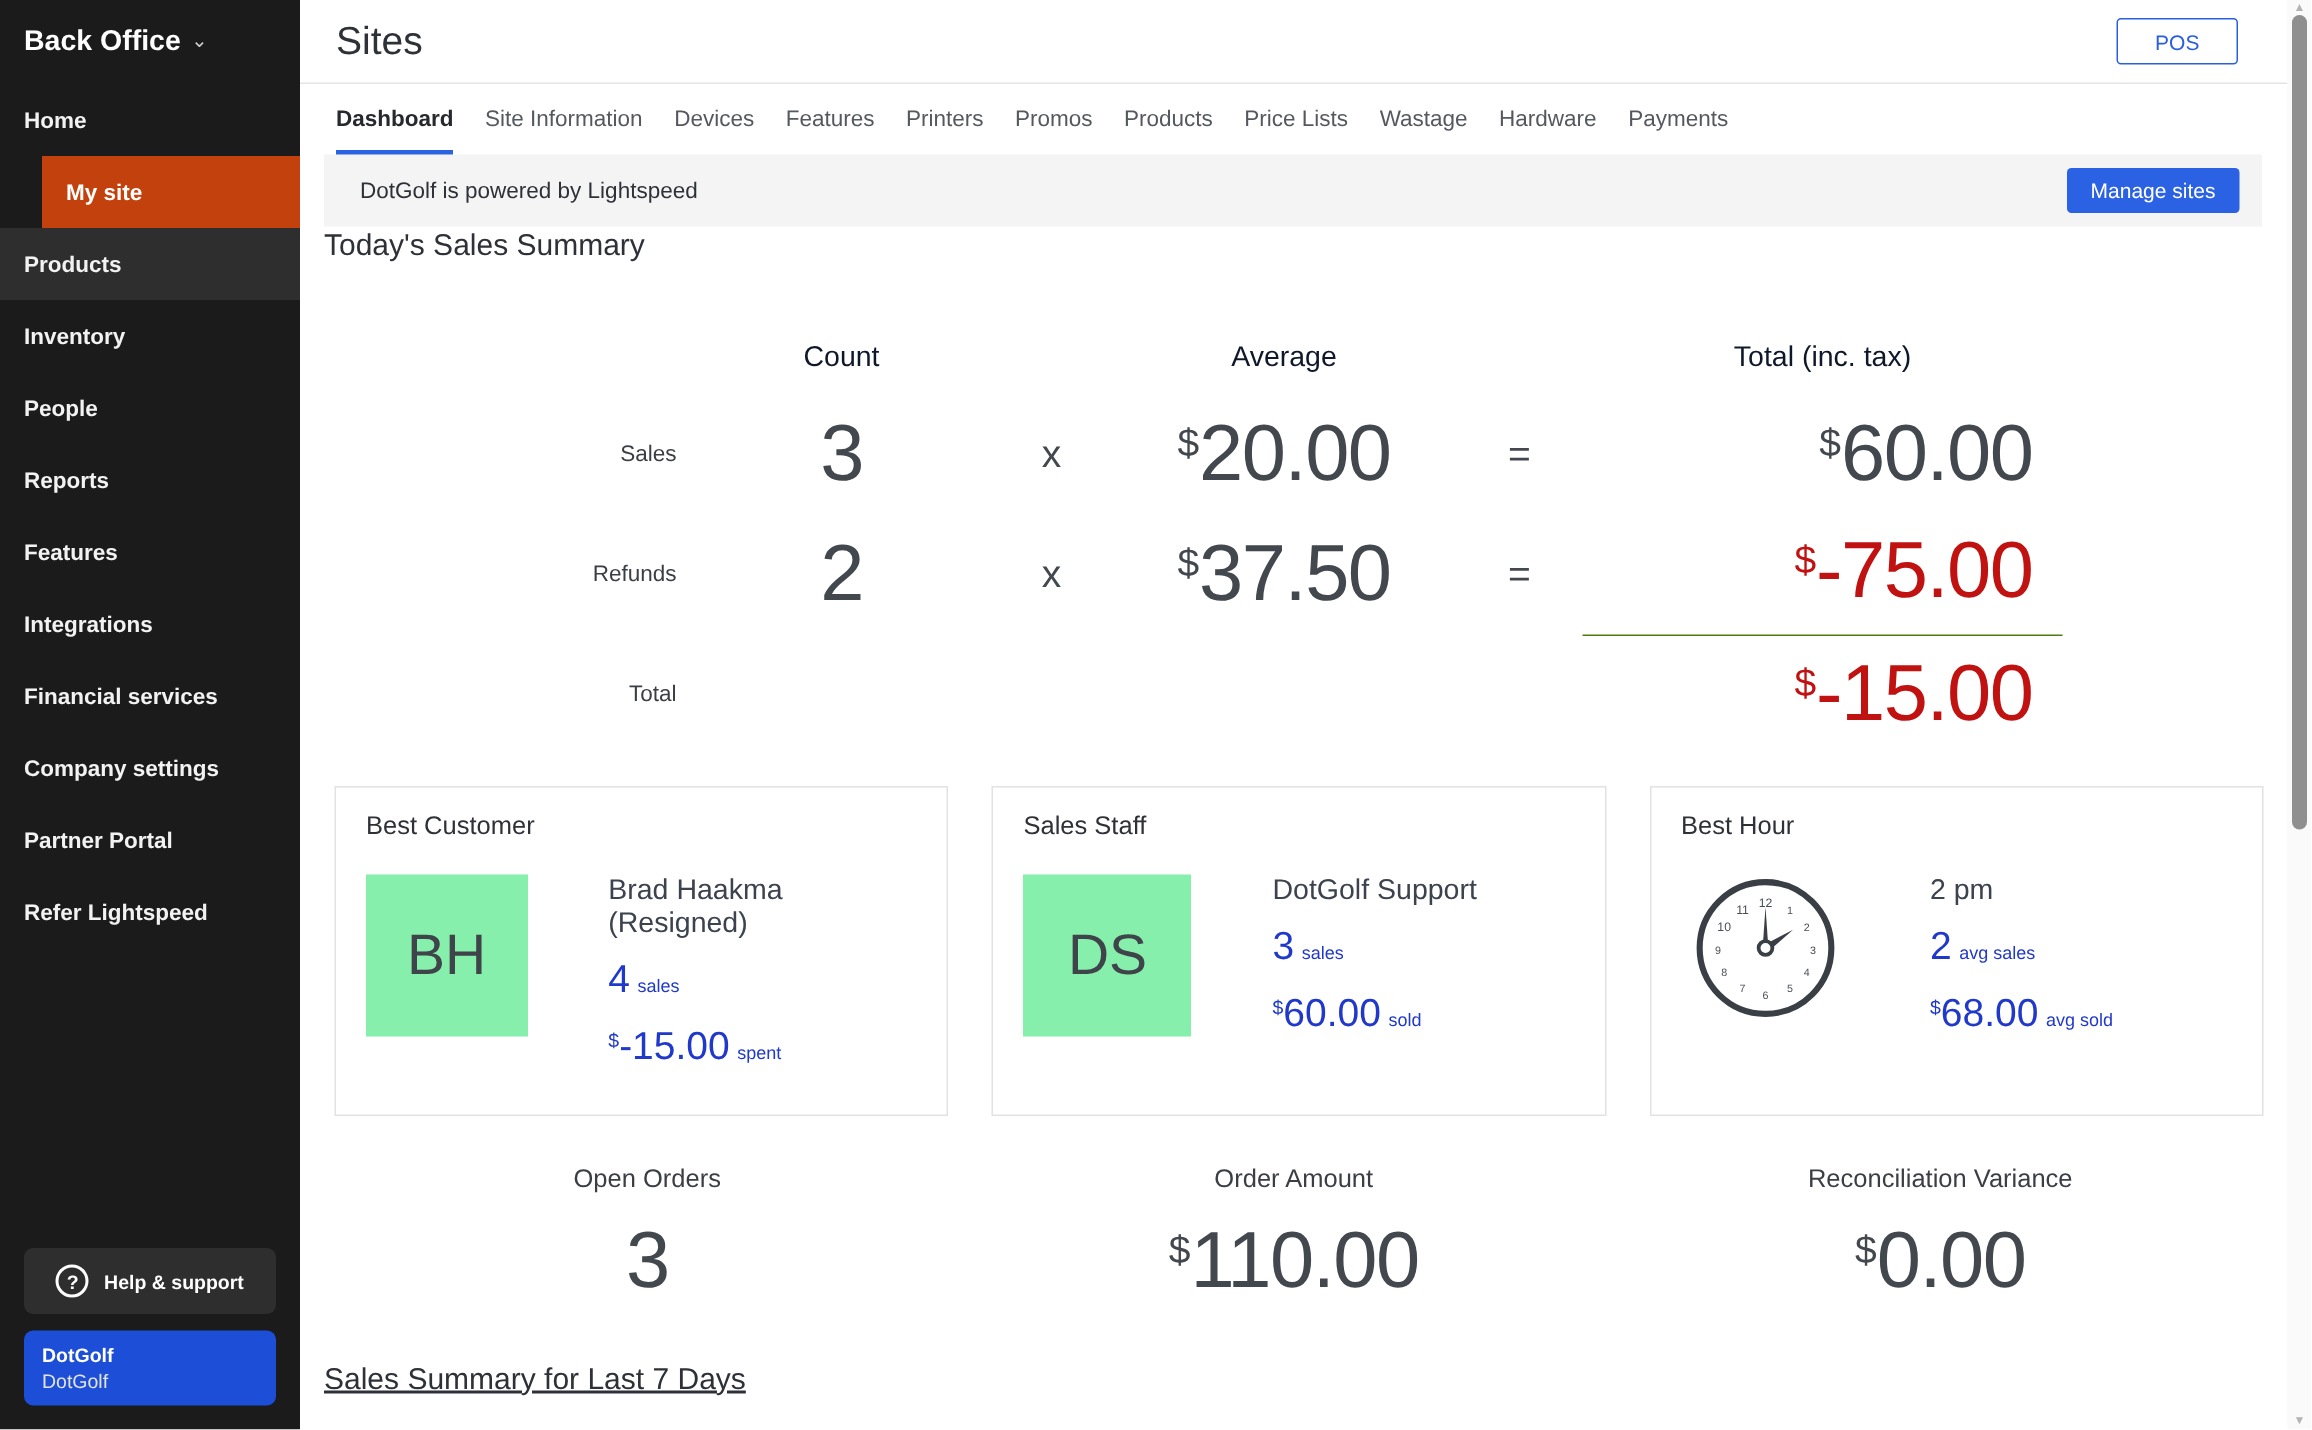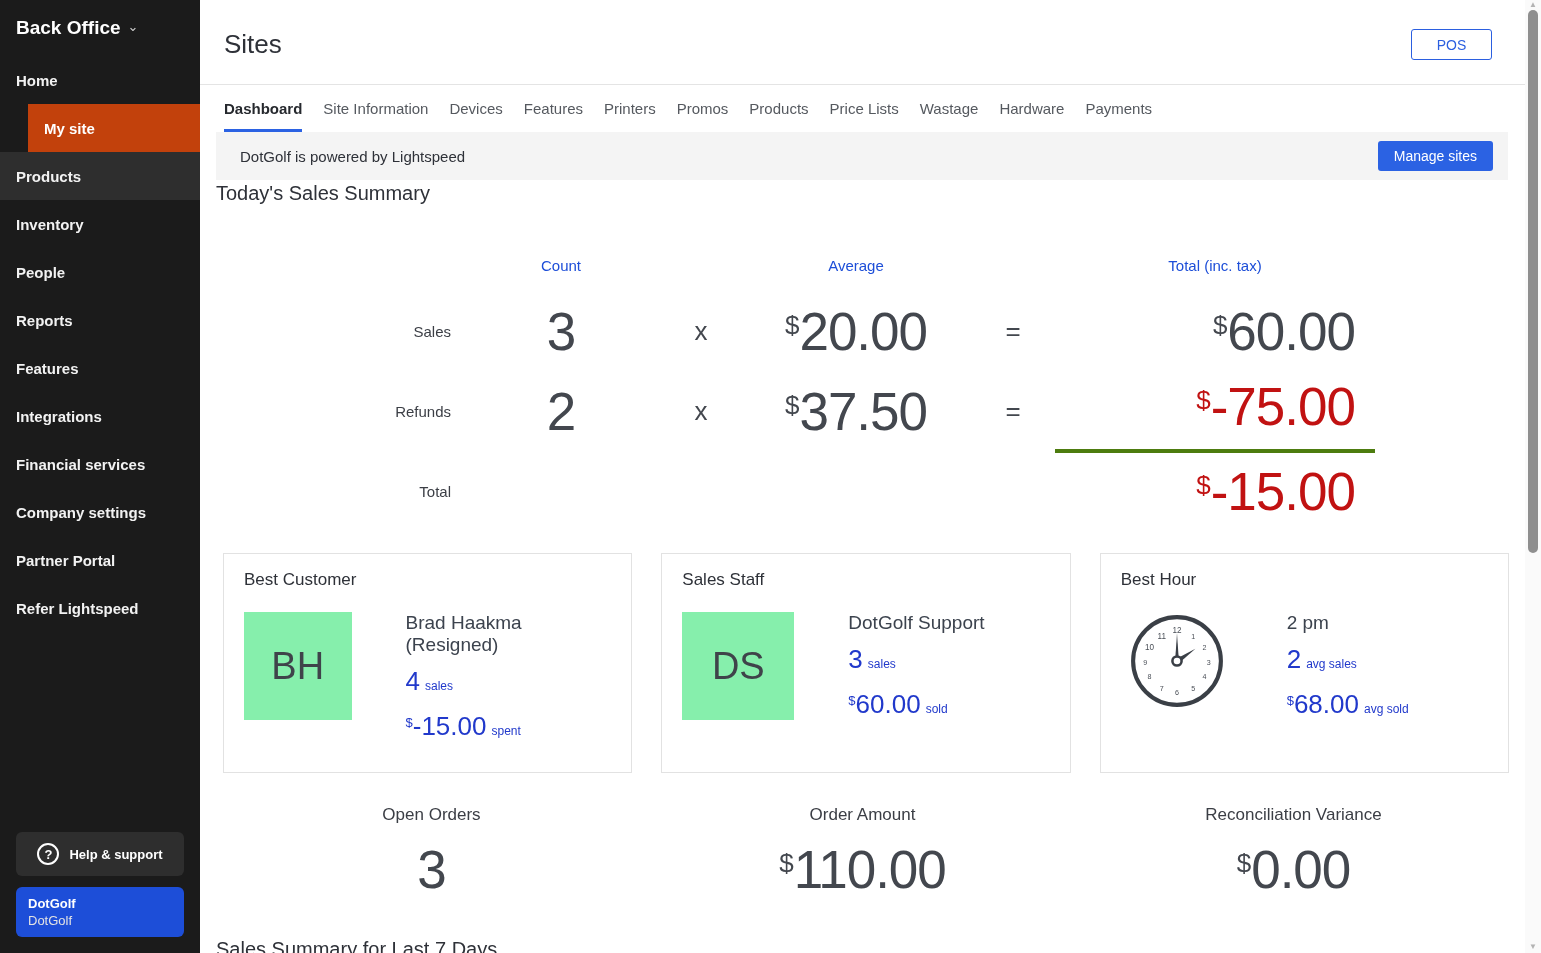--- a/index.html
+++ b/index.html
@@ -25,21 +25,21 @@
     color:#fff; cursor:pointer; margin-bottom:11px; }
   .help-icon { width:22px; height:22px; border-radius:50%; border:2px solid #fff;
     display:flex; align-items:center; justify-content:center; font-size:13px; font-weight:700; }
   .account-box { background:#1d4ed8; border-radius:6px; padding:8px 12px; cursor:pointer; }
   .account-box .acc-name { font-size:13px; font-weight:700; color:#fff; line-height:17px; }
   .account-box .acc-sub { font-size:13px; color:#e3e3e3; line-height:17px; }
 
   
   .main { flex:1; height:100%; background:#fff; position:relative; overflow:hidden; padding-right:16px; }
   .page-header { height:56px; border-bottom:1px solid #e4e4e4; display:flex;
-    justify-content:space-between; padding:0 33px 0 24px;margin-top:29px; }
+    align-items:center; justify-content:space-between; padding:0 33px 0 24px; }
   .page-title { font-size:26px; font-weight:400; color:#2e3138; }
   .pos-btn { min-width:81px; height:31px; border:1px solid #2b5fe0; border-radius:3px;
     background:#fff; color:#2b5fe0; font-size:14px; font-family:inherit; cursor:pointer; padding:0 22px; }
 
   .tabs { display:flex; gap:21px; padding:0 24px; height:47px; align-items:center; }
   .tab { font-size:15px; color:#55595f; cursor:pointer; height:100%; display:flex;
     align-items:center; border-bottom:3px solid transparent; padding-top:3px; }
   .tab.active { color:#26292e; font-weight:700; border-bottom-color:#2b62e3; }
 
   .banner { margin:0 17px 0 16px; height:48px; background:#f4f4f4; display:flex;
@@ -47,29 +47,29 @@
   .banner-text { font-size:15px; color:#2e3138; }
   .manage-btn { height:30px; background:#2b62e3; border:none; border-radius:3px;
     color:#fff; font-size:14px; font-family:inherit; padding:0 16px; cursor:pointer; }
 
   .section-heading { font-size:20px; font-weight:400; color:#2e3138; margin:2px 16px 0 16px; }
 
   
   .sum-grid { display:grid; margin:52px 16px 0 16px;
     grid-template-columns:245px 200px 80px 230px 84px 320px 1fr;
     grid-template-rows:36px 76px 84px 76px; align-items:center; }
-  .sg-h { font-size:15px; color:#1d4ed8; text-align:center; align-self:start; }
+  .sg-h { font-size:19px; color:#0f172a; text-align:center; align-self:start; }
   .sg-label { font-size:15px; color:#3b3e45; justify-self:end; padding-right:10px; }
   .big { font-size:53px; color:#43474e; letter-spacing:-1px; white-space:nowrap; }
   .big .cur { display:inline-block; font-size:26px; transform:translateY(-16px); letter-spacing:0; }
   .op { font-size:26px; color:#43474e; text-align:center; }
   .cell-c { text-align:center; }
   .cell-r { width:100%; text-align:right; padding-right:20px; }
   .neg, .neg .cur { color:#c11212; }
-  .rule-under { border-bottom:4px solid #4d7c0f; padding-bottom:12px; align-self:end; }
+  .rule-under { border-bottom:1px solid #4d7c0f; padding-bottom:12px; align-self:end; }
   .c1{grid-column:1} .c2{grid-column:2} .c3{grid-column:3} .c4{grid-column:4}
   .c5{grid-column:5} .c6{grid-column:6}
   .r1{grid-row:1} .r2{grid-row:2} .r3{grid-row:3} .r4{grid-row:4}
 
   
   .cards { display:flex; gap:29px; margin:24px 16px 0 23px; }
   .card { flex:1; border:1px solid #e2e2e2; background:#fff; min-height:201px; padding:16px 20px; }
   .card-title { font-size:17px; color:#2e3138; }
   .card-body { display:flex; margin-top:22px; align-items:flex-start; }
   .avatar { width:112px; height:108px; background:#86efac; display:flex; align-items:center;

